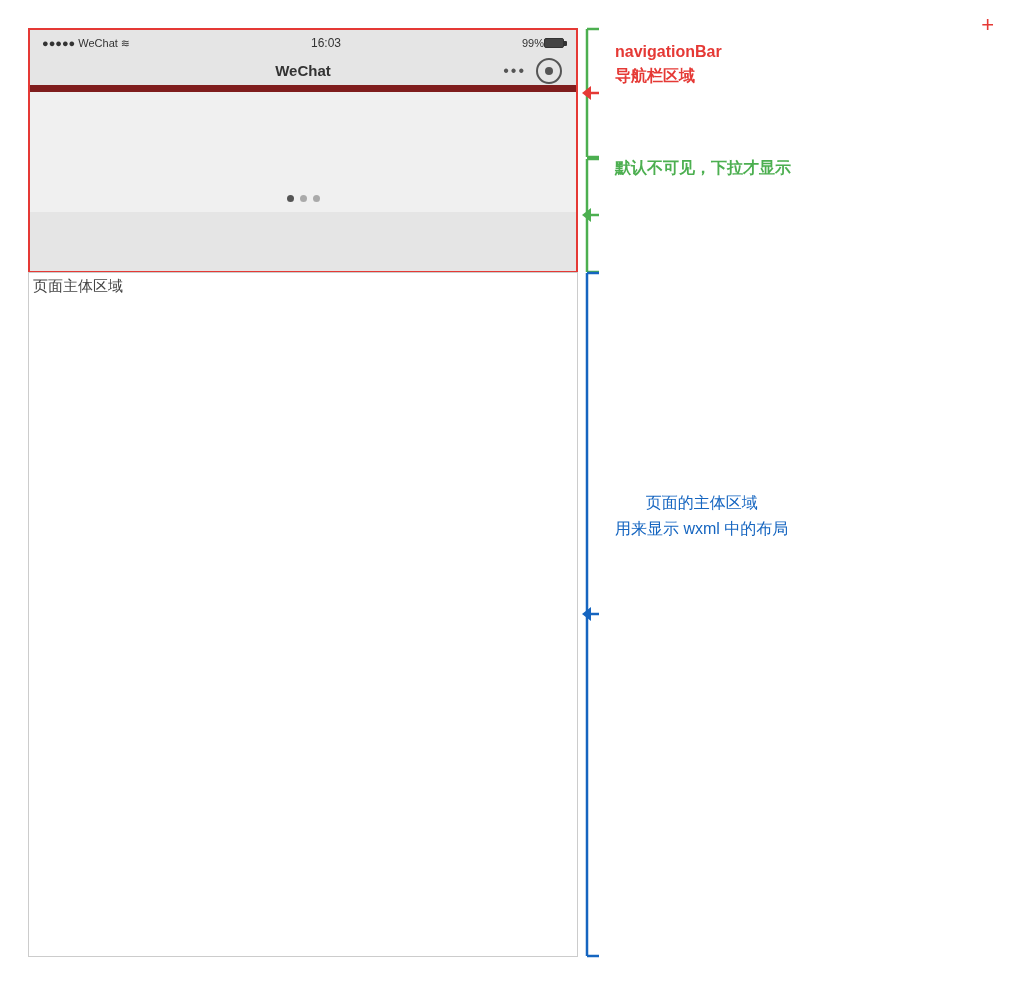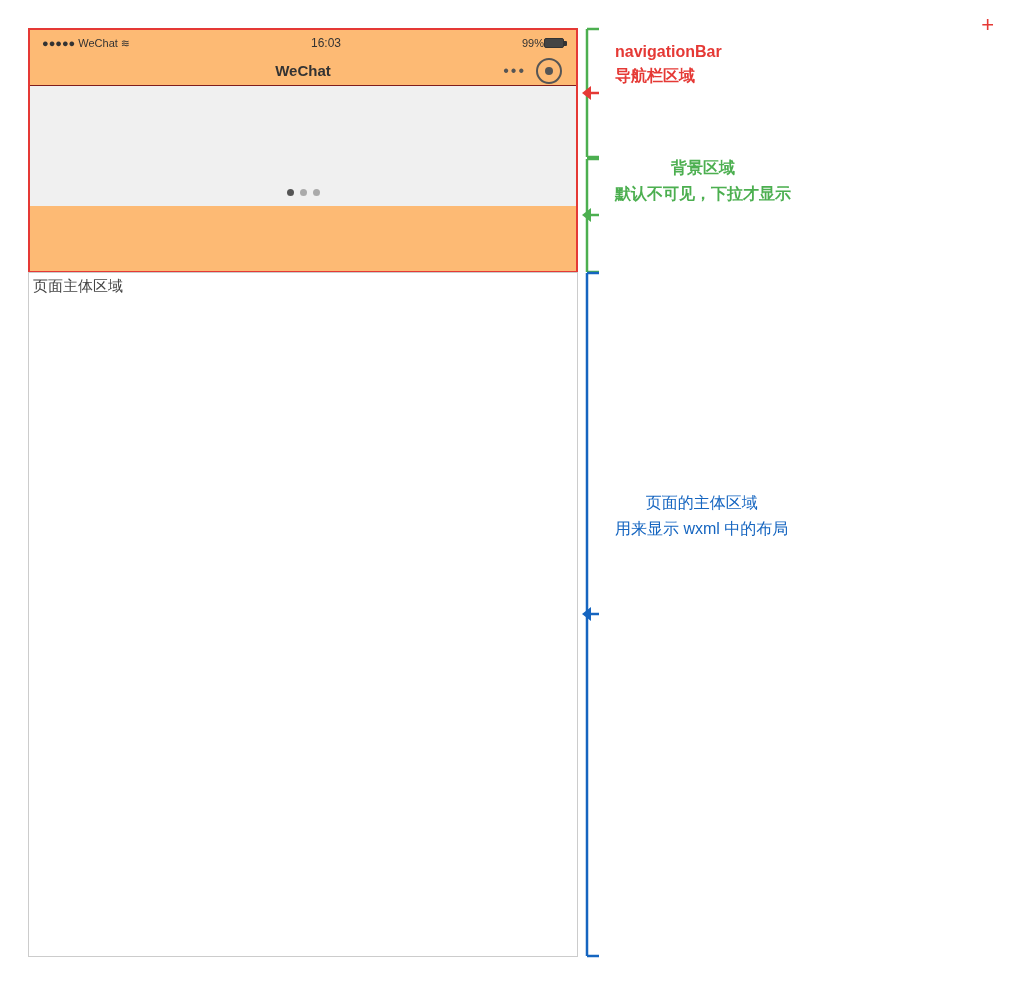--- a/index.html
+++ b/index.html
@@ -24,21 +24,21 @@
     }
 
     
     .nav-bar-box {
       position: absolute;
       top: 28px;
       left: 28px;
       width: 550px;
       height: 245px;
       border: 2.5px solid #e53935;
-      background: #fdba74;
+      background: #e5e5e5;
     }
 
     
     .status-bar {
       display: flex;
       justify-content: space-between;
       align-items: center;
       padding: 6px 12px;
       font-size: 11px;
       color: #333;
@@ -70,21 +70,21 @@
       border-radius: 0 1px 1px 0;
     }
 
     
     .nav-row {
       display: flex;
       justify-content: center;
       align-items: center;
       padding: 6px 14px;
       position: relative;
-      border-bottom: 1px solid #7f1d1d;
+      border-bottom: 7px solid #7f1d1d;
     }
     .nav-title { font-size: 15px; font-weight: 600; color: #333; }
     .nav-dots {
       position: absolute;
       right: 50px;
       top: 50%;
       transform: translateY(-50%);
       font-size: 16px;
       color: #555;
       letter-spacing: 2px;
@@ -249,20 +249,19 @@
   <polygon points="5,342 14,335 14,349" fill="#1565c0"></polygon>
   <line x1="14" y1="342" x2="22" y2="342" stroke="#1565c0" stroke-width="2.5"></line>
 </svg>
 
 <div class="label-nav">
   <div>navigationBar</div>
   <div>导航栏区域</div>
 </div>
 
 <div class="label-bg">
-  <div>背景区域</div>
   <div>默认不可见，下拉才显示</div>
 </div>
 
 <div class="label-main">
   <div>页面的主体区域</div>
   <div>用来显示 wxml 中的布局</div>
 </div>
 
 </body></html>

